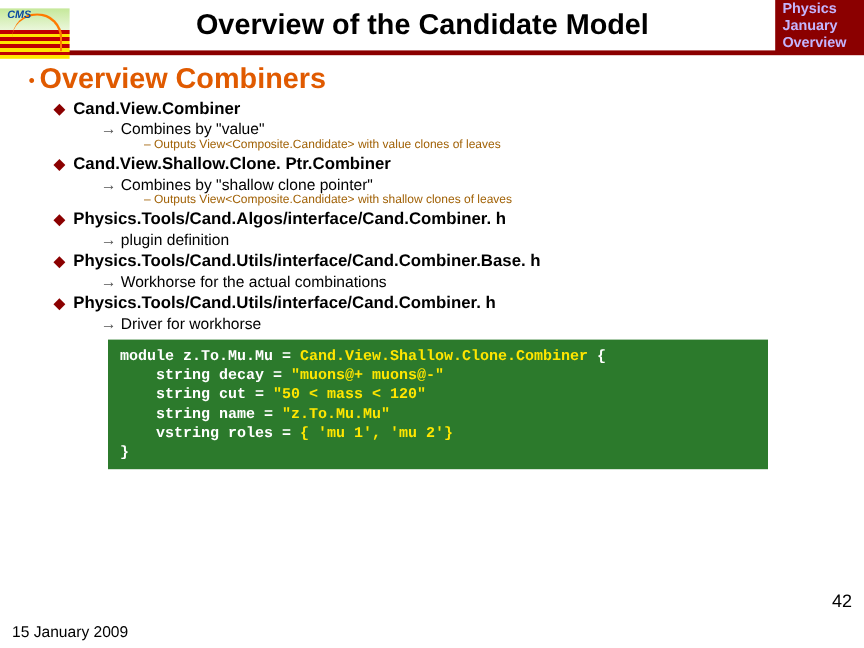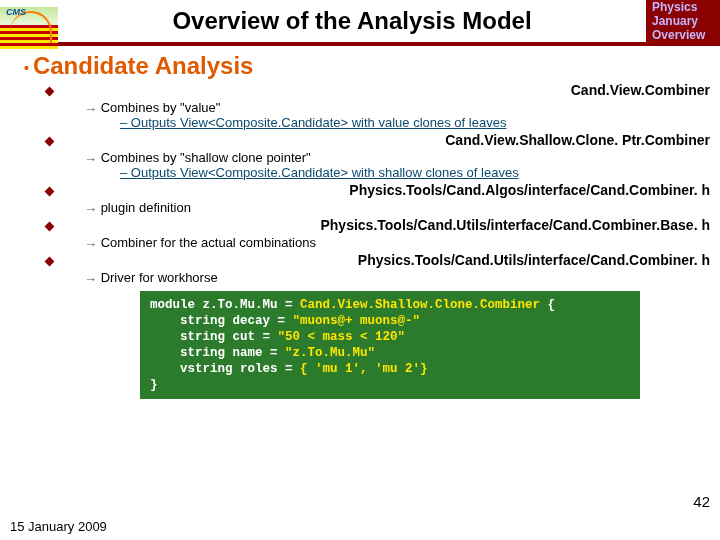--- a/index.html
+++ b/index.html
@@ -69,56 +69,54 @@
     font-weight: bold;
     margin: 2px 0 2px 0;
   }
   .dot-line {
     display: flex;
     align-items: flex-start;
     margin-left: 22px;
     font-size: 14px;
     font-weight: bold;
     margin-top: 2px;
-    justify-content: space-between;
   }
   .dot {
     width: 7px; height: 7px;
     background: #8b0000;
     transform: rotate(45deg);
     margin: 6px 8px 0 0;
     flex-shrink: 0;
   }
   .arrow-line {
     margin-left: 60px;
     font-size: 13px;
     color: #000;
     margin-top: 2px;
   }
   .arrow-line::before {
     content: "→ ";
     color: #555;
   }
   .dash-line {
     margin-left: 96px;
-    font-size: 13px;
-    color: #0c4a6e;
-    text-decoration: underline;
+    font-size: 10px;
+    color: #a16207;
   }
   .dash-line::before {
     content: "– ";
   }
   .code-block {
     background: #2c7a2c;
     color: #ffffff;
     font-family: "Courier New", monospace;
     font-size: 12.5px;
     font-weight: bold;
     padding: 6px 10px;
-    margin: 6px 70px 0 116px;
+    margin: 6px 70px 0 66px;
     line-height: 16px;
     white-space: pre;
   }
   .code-block .y { color: #ffe600; }
   .footer-date {
     position: absolute;
     left: 10px;
     bottom: 6px;
     font-size: 13px;
   }
@@ -136,32 +134,32 @@
 </style>
 </head>
 <body>
 
 <div class="header-bar">
   <div class="logo">
     <div class="logo-stripes"></div>
     <div class="logo-arc"></div>
     <span class="logo-text">CMS</span>
   </div>
-  <div class="title">Overview of the Analysis Model</div>
+  <div class="title">Overview of the Candidate Model</div>
   <div class="tag">
     <span class="yellow">Physics</span><br>
     <span class="yellow">January</span><br>
     <span class="yellow">Overview</span>
   </div>
 </div>
 
 <div class="content">
 
   <div class="h-section">
-    <span class="sec-bullet">•</span><span>Candidate Analysis</span>
+    <span class="sec-bullet">•</span><span>Overview Combiners</span>
   </div>
 
   <div class="dot-line">
     <div class="dot"></div>
     <span>Cand.View.Combiner</span>
   </div>
   <div class="arrow-line">
     <span>Combines by "value"</span>
   </div>
   <div class="dash-line">
@@ -186,21 +184,21 @@
   </div>
   <div class="arrow-line">
     <span>plugin definition</span>
   </div>
 
   <div class="dot-line">
     <div class="dot"></div>
     <span>Physics.Tools/Cand.Utils/interface/Cand.Combiner.Base. h</span>
   </div>
   <div class="arrow-line">
-    <span>Combiner for the actual combinations</span>
+    <span>Workhorse for the actual combinations</span>
   </div>
 
   <div class="dot-line">
     <div class="dot"></div>
     <span>Physics.Tools/Cand.Utils/interface/Cand.Combiner. h</span>
   </div>
   <div class="arrow-line">
     <span>Driver for workhorse</span>
   </div>
 

